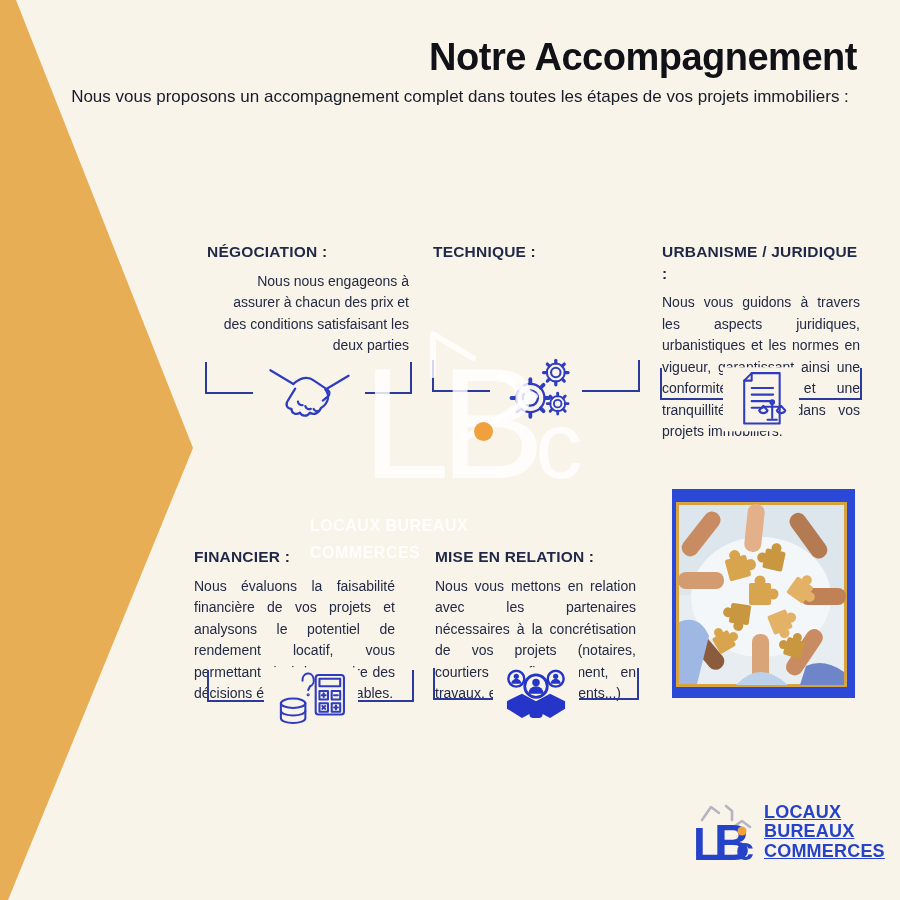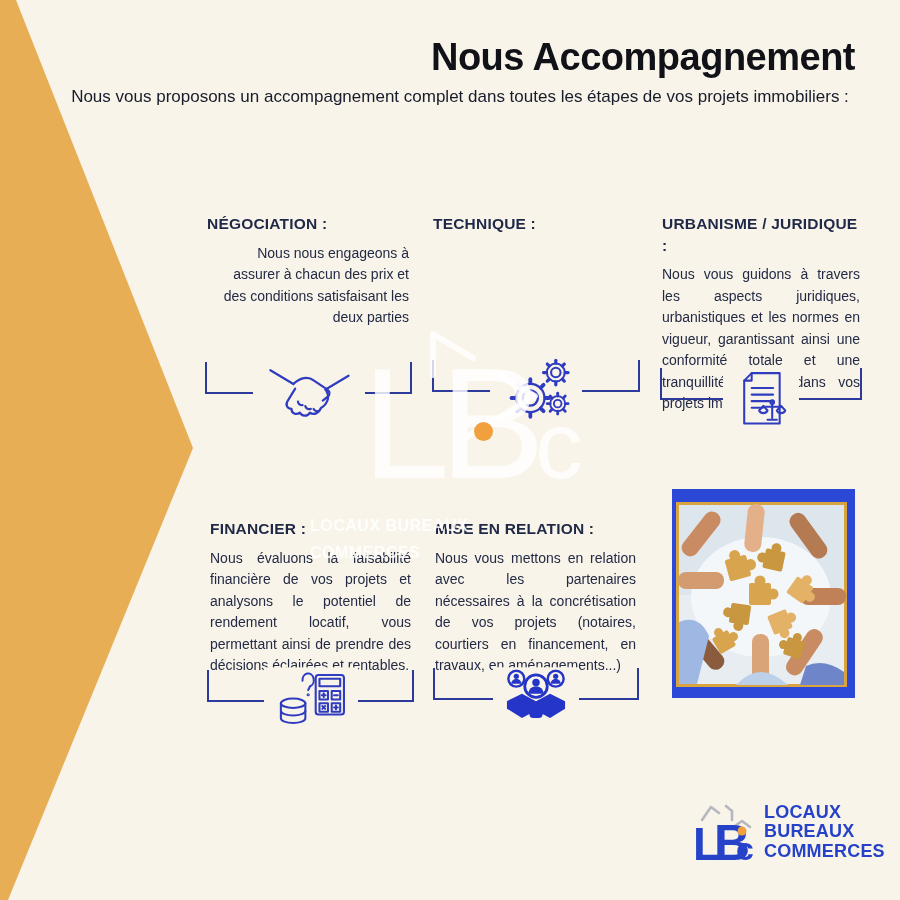--- a/index.html
+++ b/index.html
@@ -22,31 +22,31 @@
   .title{
     left:410px;top:36px;width:466px;text-align:center;
     font-size:38px;font-weight:800;color:#101218;letter-spacing:-0.5px;
   }
   .subtitle{
     left:30px;top:87px;width:860px;text-align:center;
     font-size:17px;font-weight:400;color:#171C2B;
   }
 
   
-  .col{line-height:21.5px;font-size:14px;}
+  .col{line-height:21.5px;font-size:14px;margin-top:28px;}
   .col h3{
     margin:0 0 8px 0;font-size:15.5px;font-weight:800;color:#1F2847;letter-spacing:0.2px;
   }
   .col p{margin:0;color:#232A45;text-align:right;}
   .just p{text-align:justify;text-align-last:left;}
 
   #sec-negociation{left:207px;top:213px;width:202px;}
   #sec-technique{left:433px;top:213px;width:202px;}
   #sec-urbanisme{left:662px;top:213px;width:198px;}
-  #sec-financier{left:210px;top:518px;width:201px;}
+  #sec-financier{left:194px;top:518px;width:201px;}
   #sec-relation{left:435px;top:518px;width:201px;}
 
   
   .bracket{
     border-left:2px solid #2B3A9B;
     border-right:2px solid #2B3A9B;
     border-bottom:2px solid #2B3A9B;
     height:30px;
   }
   #br-1{left:205px;top:362px;width:203px;}
@@ -80,29 +80,29 @@
   }
 
   
   .photo-wrap{left:672px;top:489px;width:183px;height:209px;}
   .photo-blue{position:absolute;left:0;top:0;width:100%;height:100%;background:#2B48D6;}
   .photo{position:absolute;left:4px;top:13px;}
 
   
   .logo{left:692px;top:798px;display:flex;align-items:center;gap:10px;}
   .logo-text{
-    font-size:18px;font-weight:800;color:#2542C8;line-height:19.5px;letter-spacing:0.2px;
+    font-size:18px;font-weight:800;color:#2542C8;line-height:19.5px;letter-spacing:0.2px;text-decoration:underline;
   }
 </style>
 </head>
 <body>
 
 <div class="abs gold-shape"></div>
 
-<div class="abs title">Nous Accompagnement</div>
+<div class="abs title">Notre Accompagnement</div>
 <div class="abs subtitle">Nous vous proposons un accompagnement complet dans toutes les étapes de vos projets immobiliers :</div>
 
 <div class="abs col" id="sec-negociation">
   <h3>NÉGOCIATION :</h3>
   <p>Nous nous engageons à assurer à chacun des prix et des conditions satisfaisant les deux parties</p>
 </div>
 <div class="abs col just" id="sec-technique">
   <h3>TECHNIQUE :</h3>
 </div>
 <div class="abs col just" id="sec-urbanisme">

